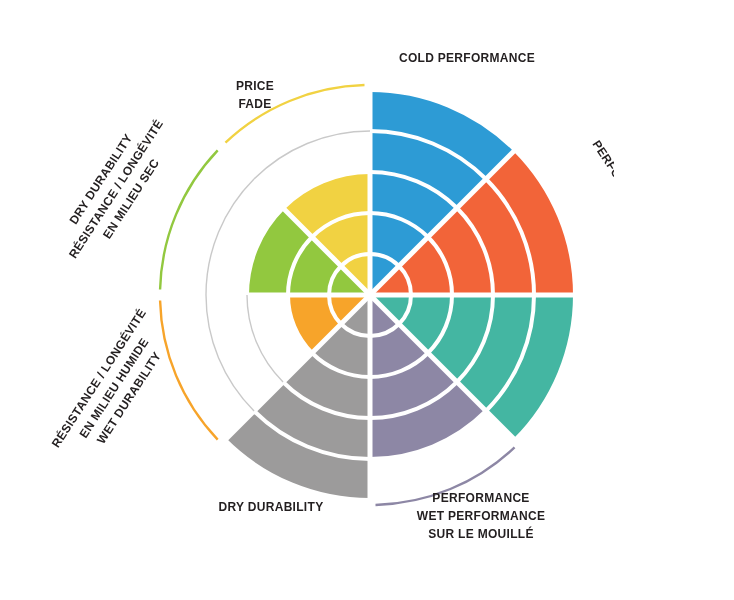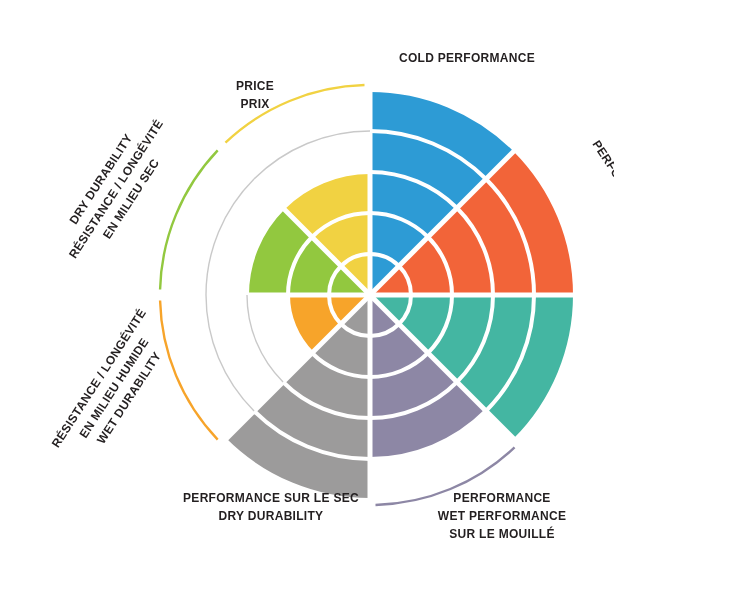--- a/index.html
+++ b/index.html
@@ -19,21 +19,21 @@
     letter-spacing:.3px;
     line-height:1.5;
     color:#231f20;
     text-align:center;
   }
   .ll{display:block;white-space:nowrap;}
   
   #label-cold            {left:467px;top:58px;}
   #label-hot             {left:646px;top:203px;--r:57deg;}
   #label-fade            {left:655px;top:390px;--r:60deg;}
-  #label-wet-performance {left:502px;top:516px;}
+  #label-wet-performance {left:481px;top:516px;}
   #label-dry-performance {left:271px;top:507px;}
   #label-wet-durability  {left:114px;top:388px;--r:-57deg;}
   #label-dry-durability  {left:116px;top:189px;--r:-57deg;}
   #label-price           {left:242px;top:95px;margin-left:13px;}
 </style>
 </head>
 <body>
 
 <div class="canvas">
 
@@ -102,34 +102,33 @@
     <span class="ll">FADE RESISTANCE</span>
   </div>
 
   <div class="sector-label" id="label-wet-performance">
     <span class="ll">PERFORMANCE</span>
     <span class="ll">WET PERFORMANCE</span>
     <span class="ll">SUR LE MOUILLÉ</span>
   </div>
 
   <div class="sector-label" id="label-dry-performance">
-    <span class="ll">PERFORMANCE SUR LE SEC</span>
     <span class="ll">DRY DURABILITY</span>
   </div>
 
   <div class="sector-label" id="label-wet-durability">
     <span class="ll">RÉSISTANCE / LONGÉVITÉ</span>
     <span class="ll">EN MILIEU HUMIDE</span>
     <span class="ll">WET DURABILITY</span>
   </div>
 
   <div class="sector-label" id="label-dry-durability">
     <span class="ll">DRY DURABILITY</span>
     <span class="ll">RÉSISTANCE / LONGÉVITÉ</span>
     <span class="ll">EN MILIEU SEC</span>
   </div>
 
   <div class="sector-label" id="label-price">
     <span class="ll">PRICE</span>
-    <span class="ll">PRIX</span>
+    <span class="ll">FADE</span>
   </div>
 
 </div>
 
 </body></html>

